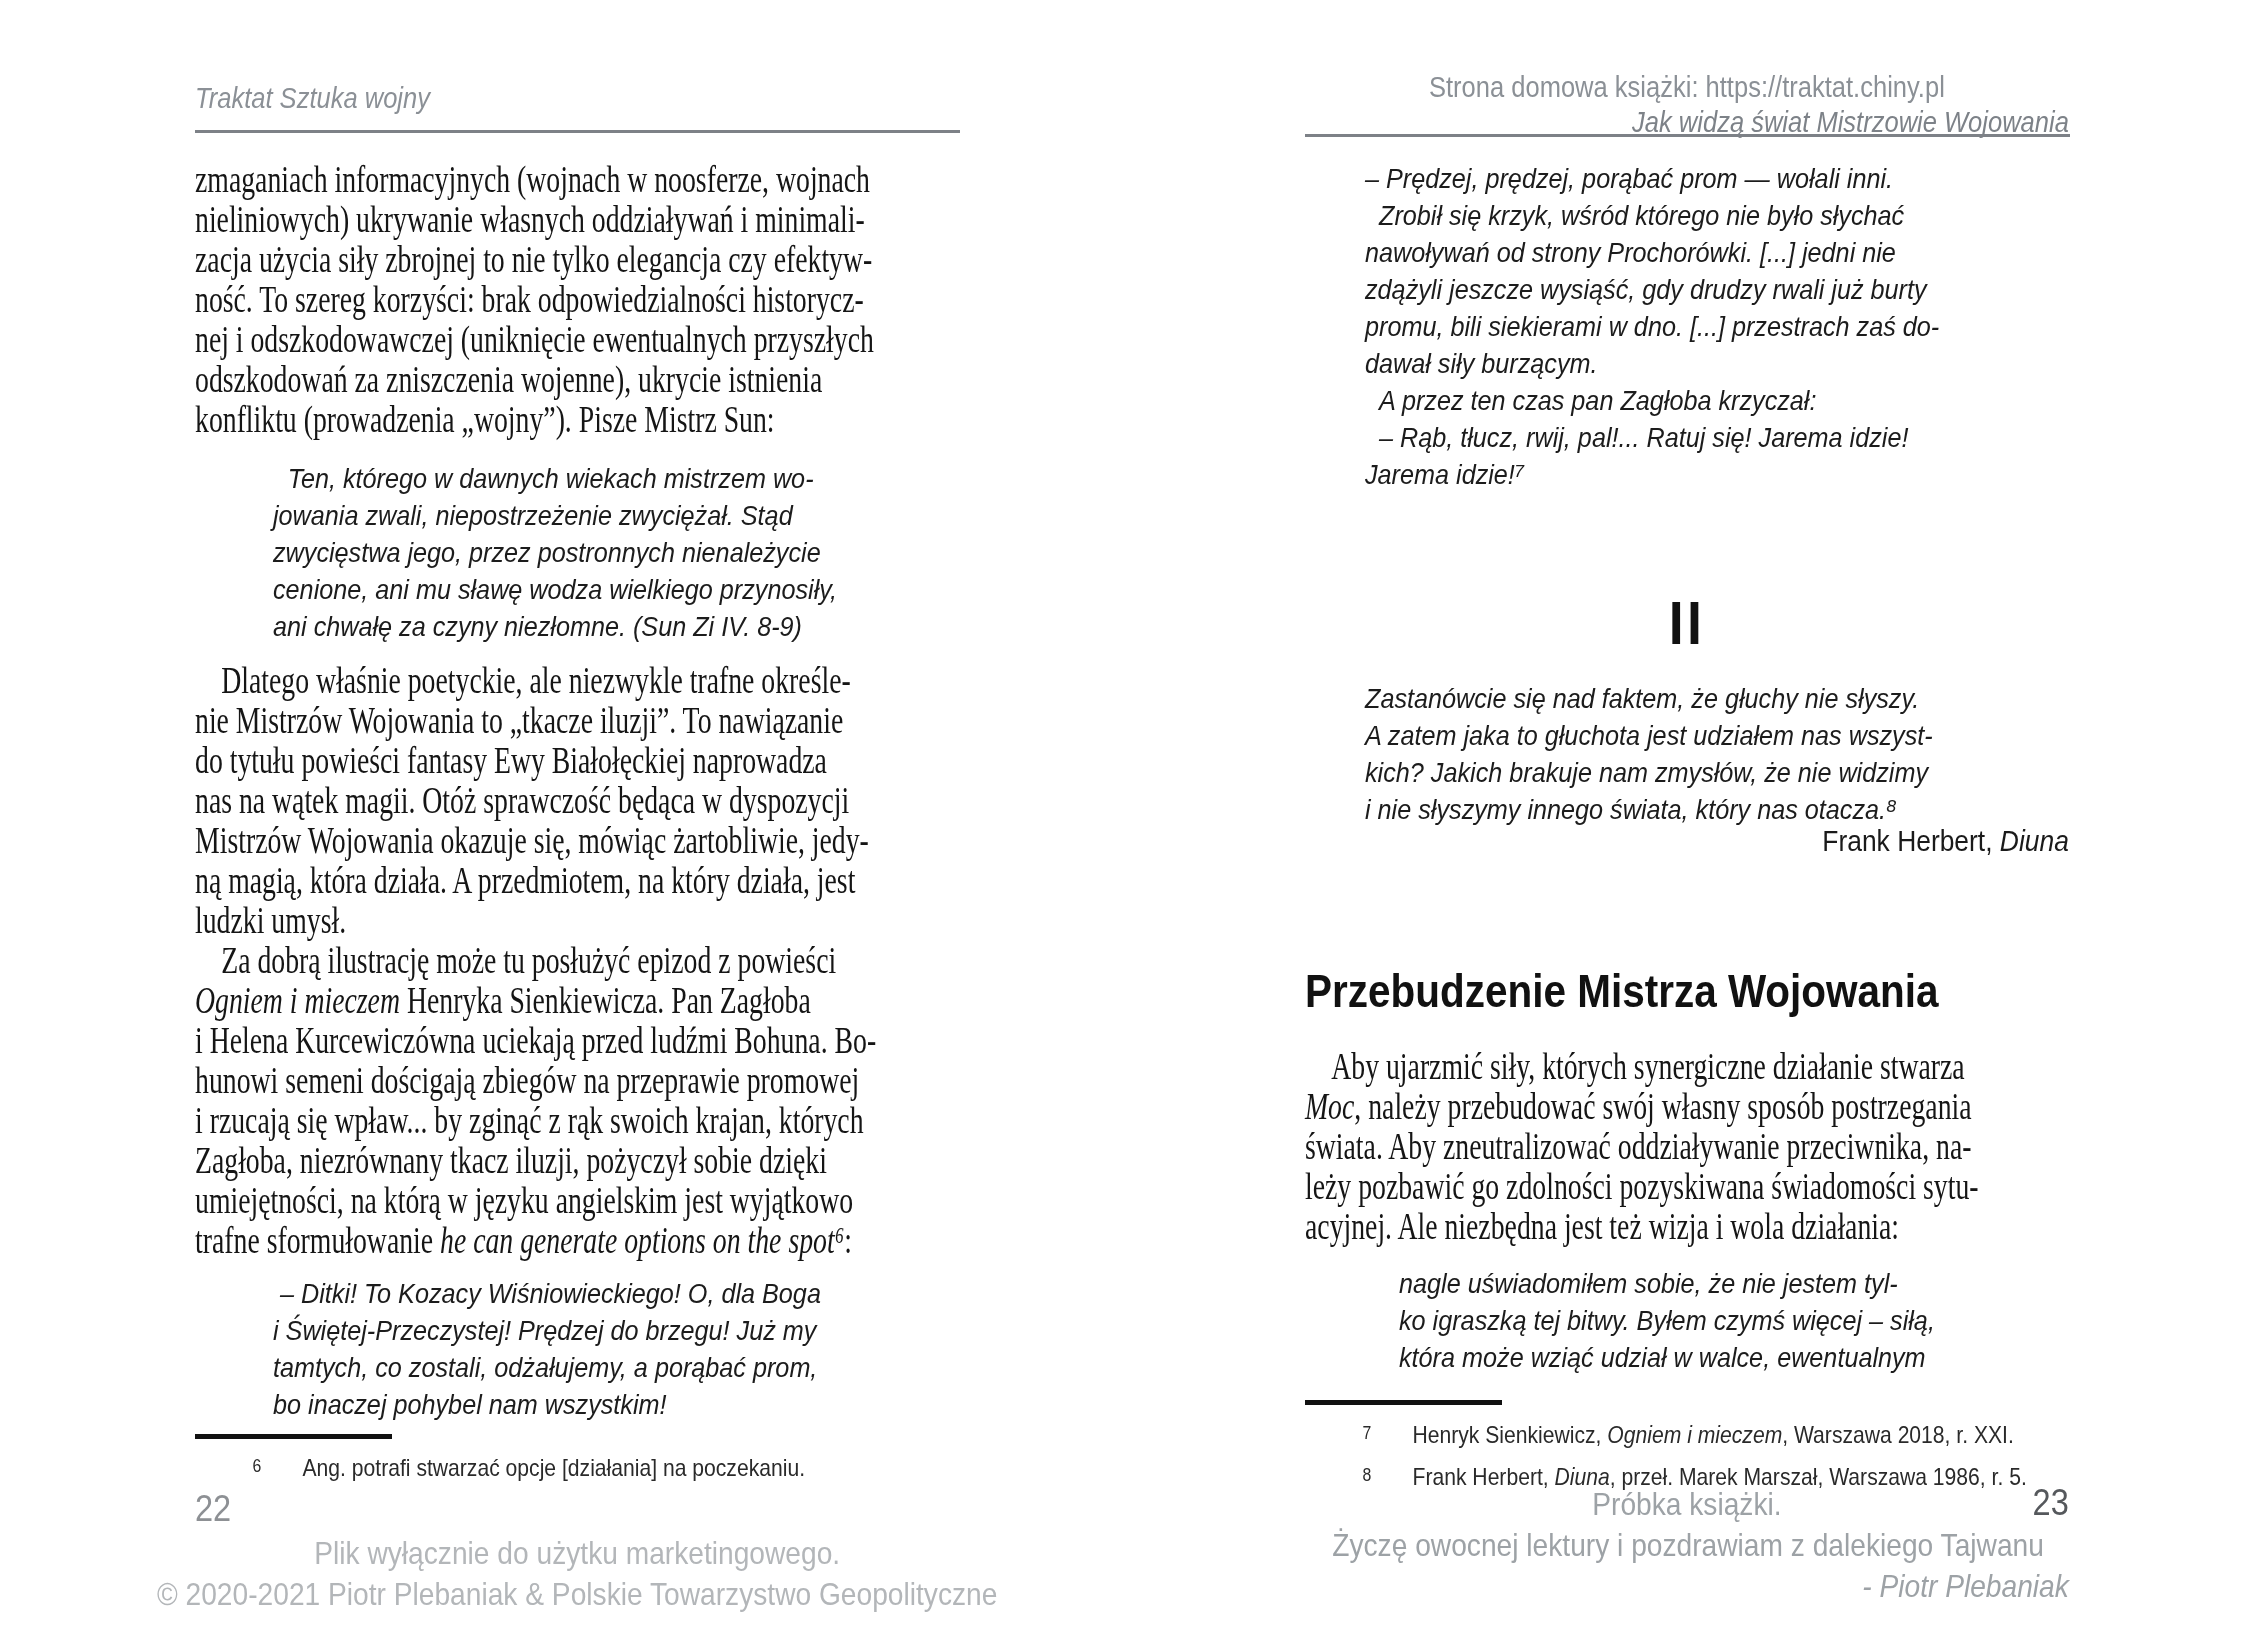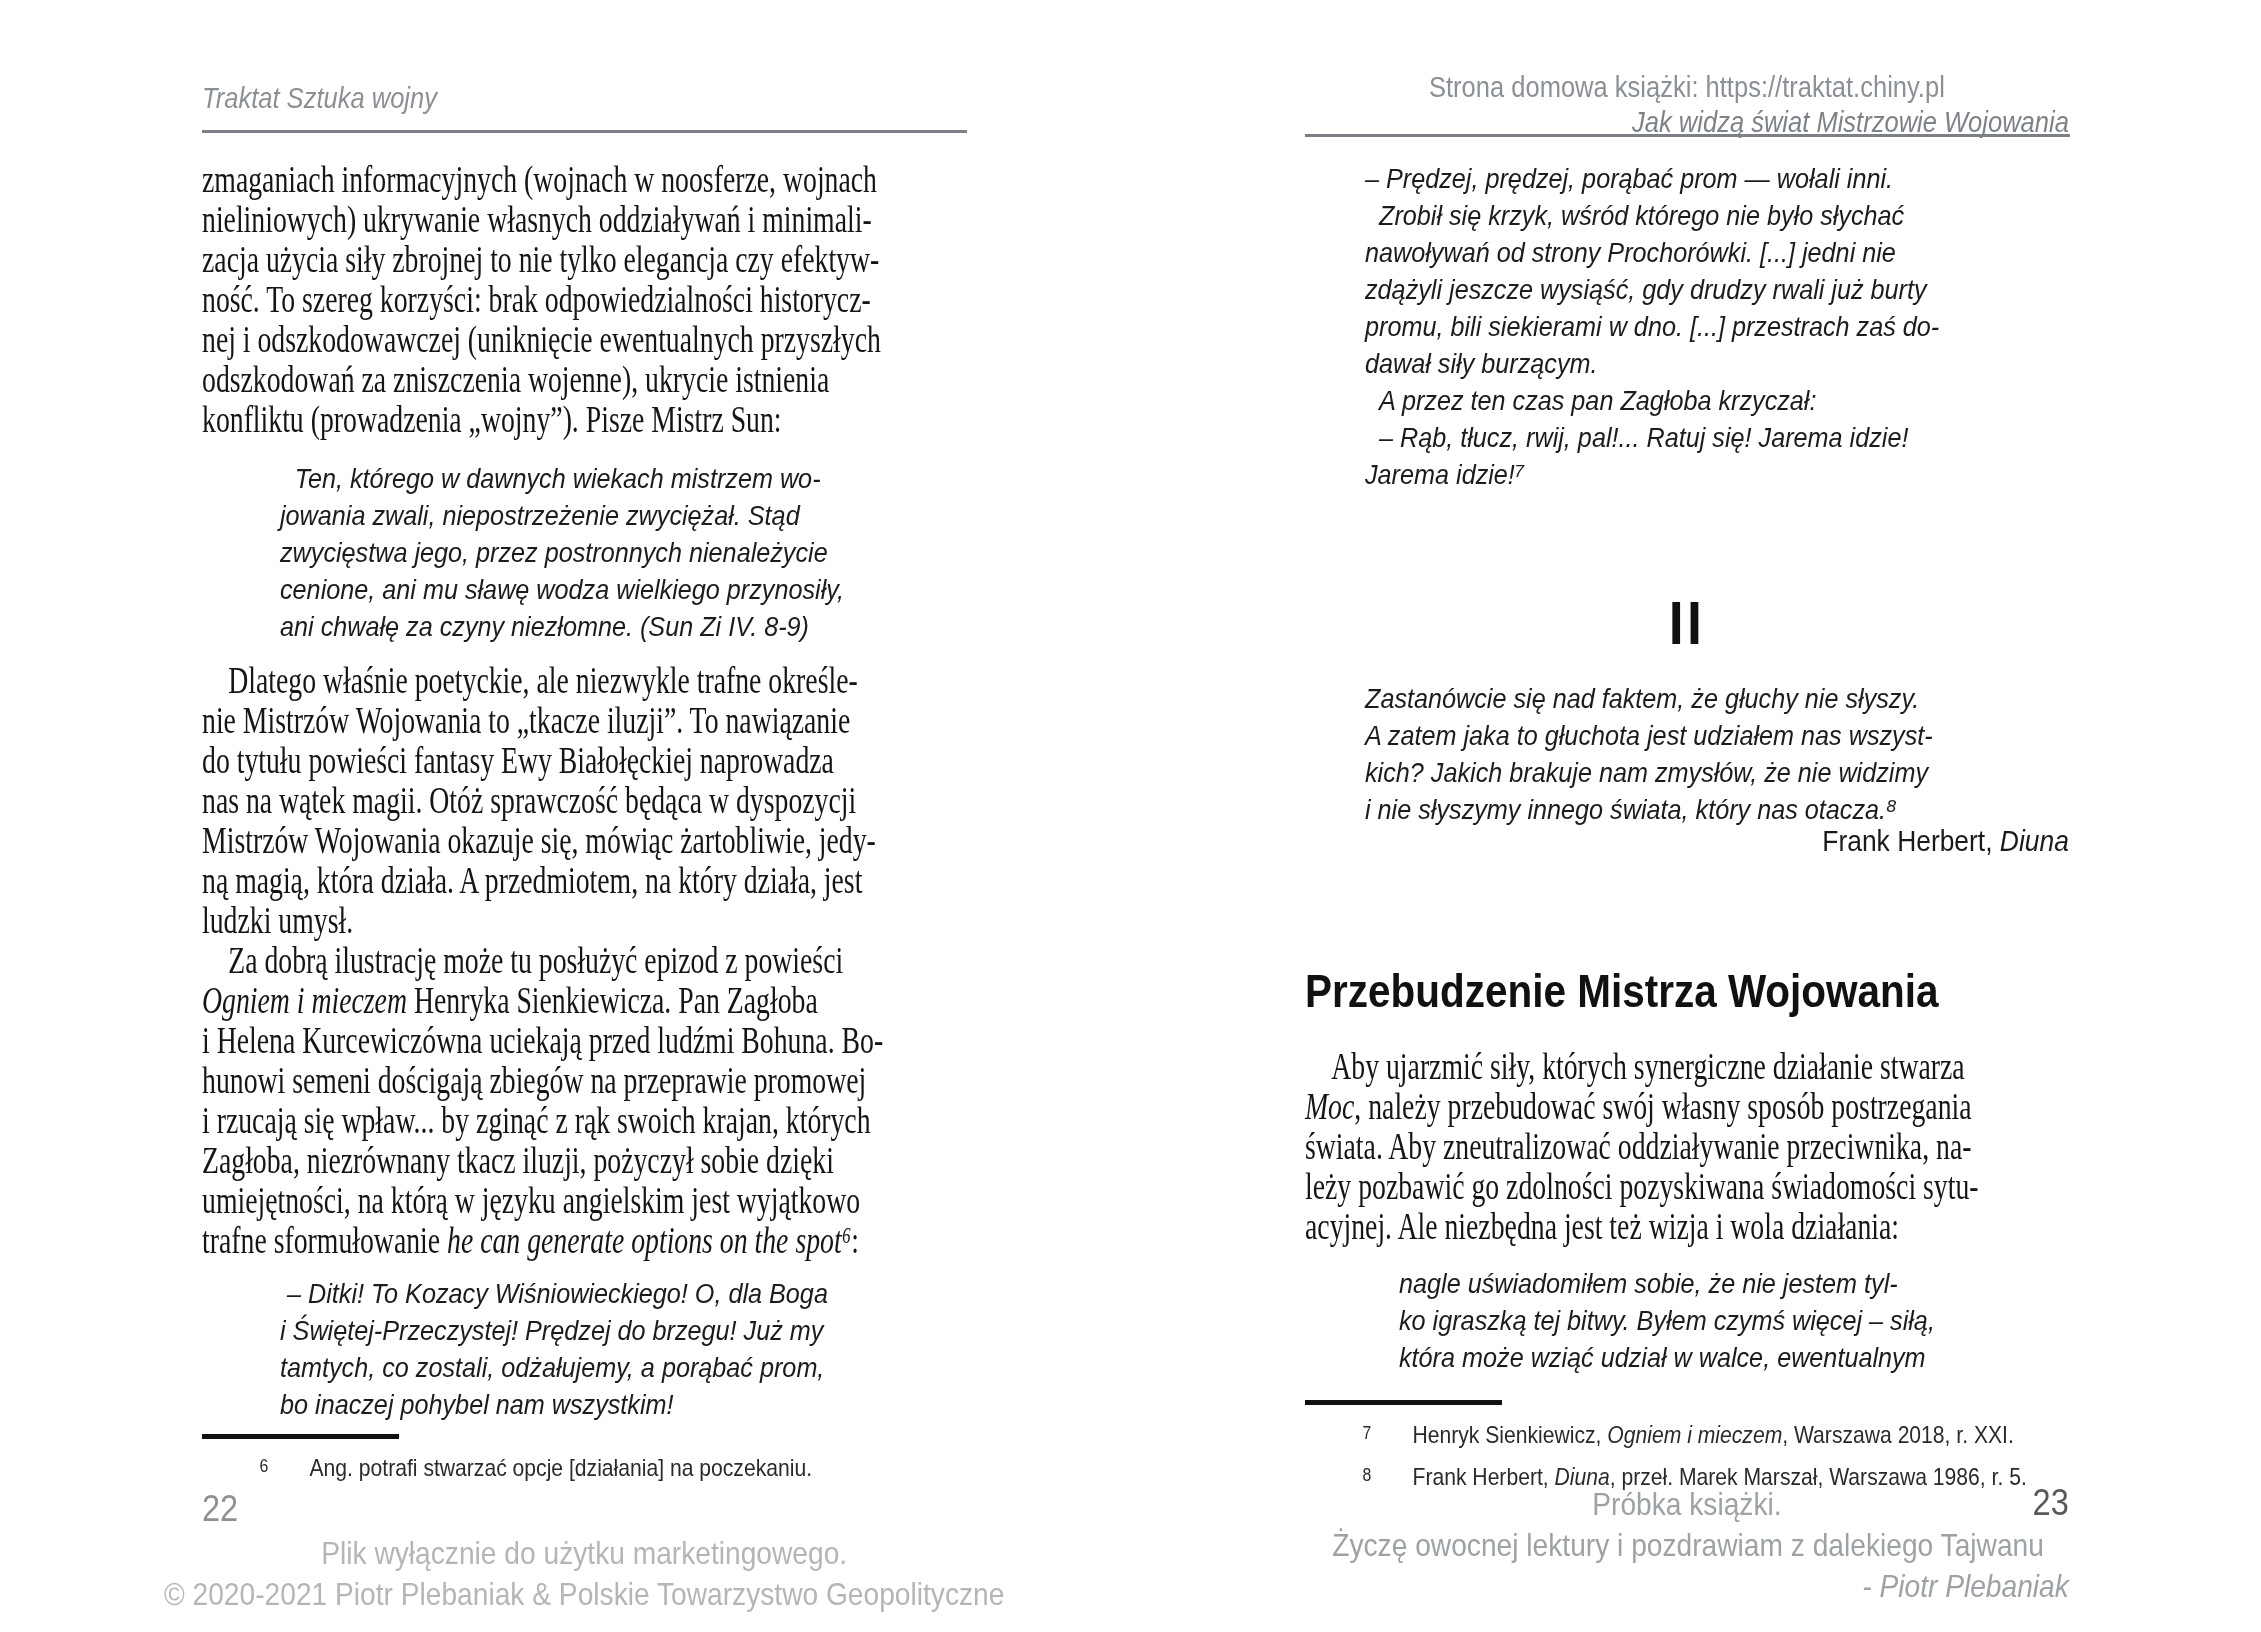--- a/index.html
+++ b/index.html
@@ -1,21 +1,21 @@
 <!DOCTYPE html>
 <html style="font-size:10px"><head>
 <meta charset="utf-8">
 <style>
   html,body { margin:0; padding:0; background:#ffffff; }
   #stage {
     position:relative; width:2261px; height:1632px; background:#ffffff;
     font-family:"Liberation Sans","DejaVu Sans",sans-serif; overflow:hidden;
   }
   .col { position:absolute; top:0; height:1632px; width:765px; }
-  #left-col  { left:202px; }
+  #left-col  { left:195px; }
   #right-col { left:1305px; }
   .blk { position:absolute; left:0; }
   .scaled { transform-origin:0 0; }
 
   
   .runhead { color:#8b9096; font-size:29px; line-height:34px;
              width:868px; transform:scaleX(.88); }
   .runhead.it { font-style:italic; }
   .headrule { position:absolute; height:2.5px; width:765px; background:#7d8187; }
 

